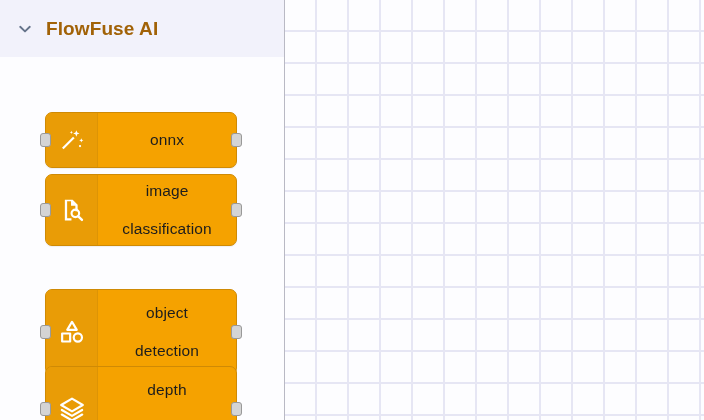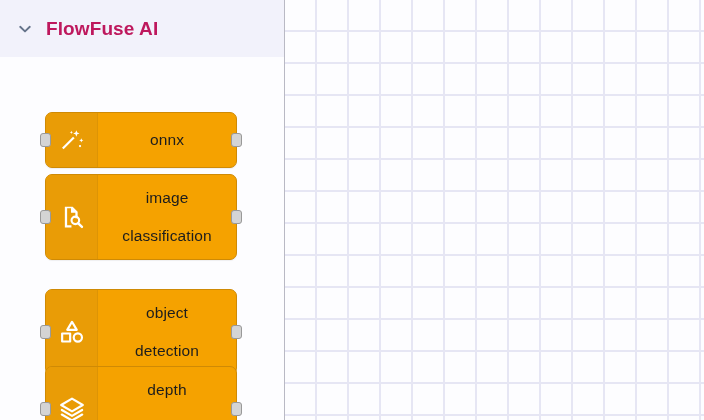--- a/index.html
+++ b/index.html
@@ -49,21 +49,21 @@
     align-items: center;
     justify-content: center;
     flex: 0 0 22px;
     color: #65738a;
   }
   .chev svg { display: block; }
   .palette-title {
     margin-left: 10px;
     font-size: 19px;
     font-weight: bold;
-    color: #be185d;
+    color: #a16207;
     letter-spacing: .1px;
   }
 
   .palette-body {
     padding-top: 27px;
     height: calc(420px - 57px);
     box-sizing: border-box;
   }
 
   
@@ -167,21 +167,21 @@
               <path d="M11.4 3.4 l.45 1.1 1.1.45 -1.1.45 -.45 1.1 -.45 -1.1 -1.1 -.45 1.1 -.45 Z" fill="#ffffff"></path>
               <circle cx="19.4" cy="17.6" r="1.05" fill="#ffffff"></circle>
             </svg>
           </div>
           <div class="node-label">onnx</div>
           <span class="port out"></span>
         </div>
       </div>
 
       <div class="node-row">
-        <div class="node" id="node-1" style="top: 90px; height: 86px;">
+        <div class="node" id="node-1" style="top: 90px; height: 72px;">
           <span class="port in"></span>
           <div class="node-icon-area">
             <svg width="26" height="26" viewBox="0 0 24 24" aria-hidden="true">
               <path d="M5.4 2.6 h7.2 l4.6 4.6 v6.0 h-2.1 V8.0 h-4.0 V4.0 H7.5 v15.6 h4.0 v2.1 H5.4 Z" fill="#ffffff"></path>
               <circle cx="15.1" cy="15.1" r="3.5" fill="none" stroke="#ffffff" stroke-width="2"></circle>
               <path d="M17.8 17.8 L21.2 21.2" stroke="#ffffff" stroke-width="2.2" stroke-linecap="round"></path>
             </svg>
           </div>
           <div class="node-label" style="line-height: 38px;">image
 classification</div>

